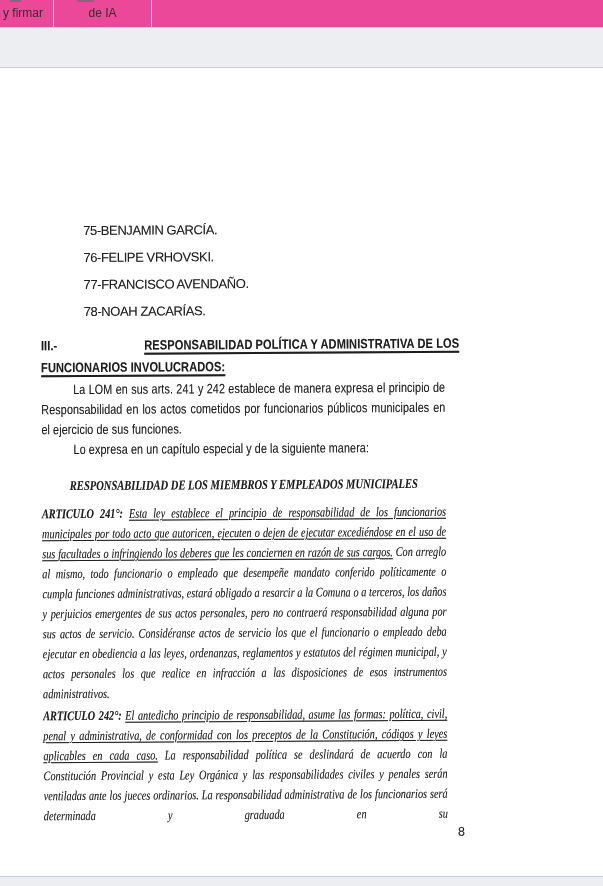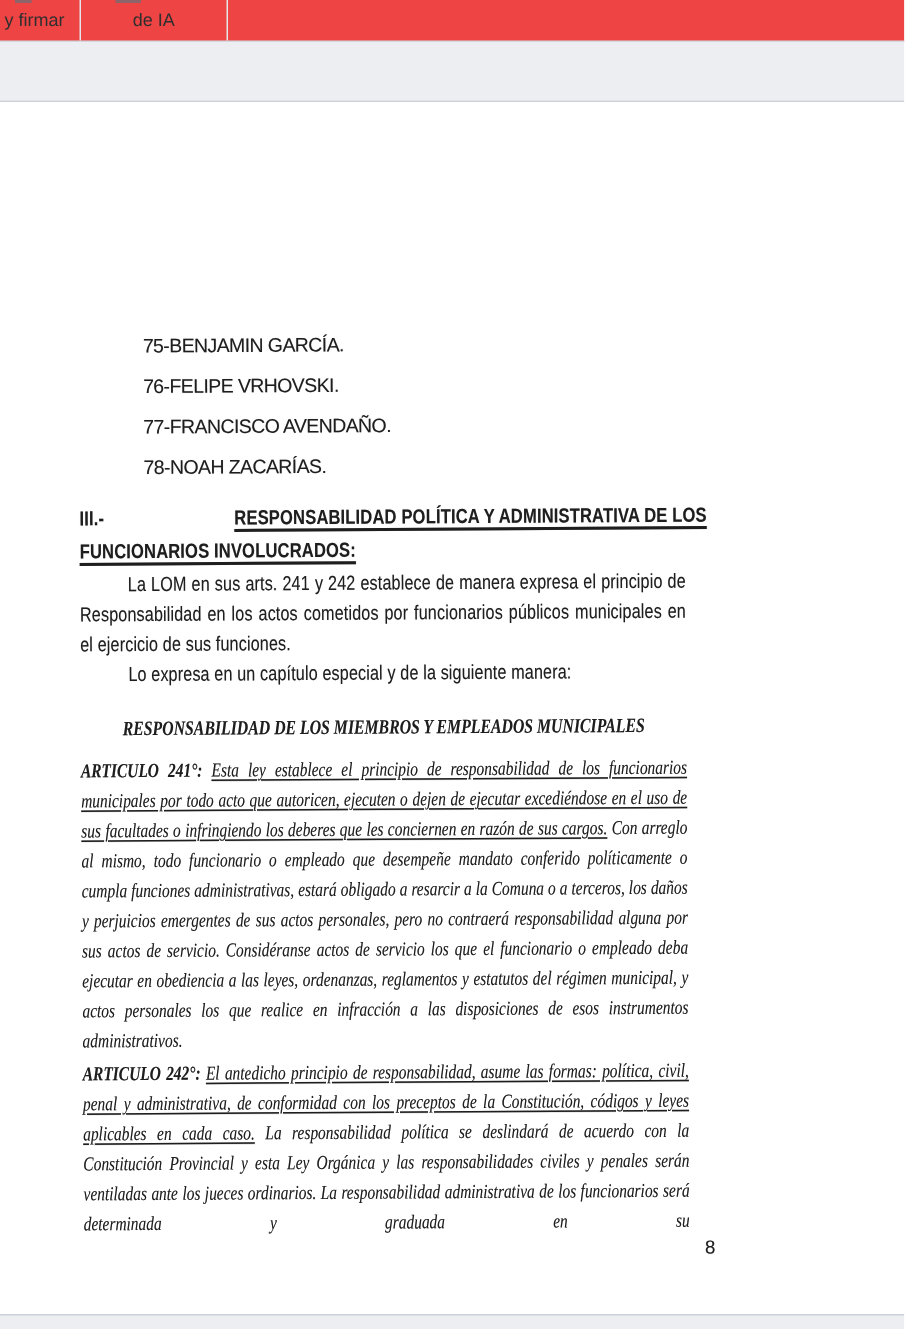--- a/index.html
+++ b/index.html
@@ -4,36 +4,36 @@
 <style>
   :root{
     --band:#edeef2; --page:#ffffff; --text:#1e1e1e;
     --toolbar_border:#d4d7de; --page_edge:#ccd0d9; --toolbar_text:#2f2f2f;
   }
   html,body{margin:0;padding:0;background:#fff;}
   .screen{position:relative;width:603px;height:886px;overflow:hidden;background:var(--page);
           font-family:"Liberation Sans",sans-serif;color:var(--text);}
 
   
-  .toolbar{position:absolute;top:0;left:0;right:0;height:27px;background:#ef4444;
+  .toolbar{position:absolute;top:0;left:0;right:0;height:27px;background:#ec4899;
            border-bottom:1px solid var(--toolbar_border);}
   .tb-btn{position:absolute;top:0;height:27px;}
   .tb-btn1{left:0;width:53px;}
   .tb-btn2{left:53px;width:65px;border-left:1px solid #e4e6ea;border-right:1px solid #e4e6ea;padding-left:32px;}
   .tb-label{position:absolute;top:6px;font-size:12px;color:var(--toolbar_text);white-space:nowrap;}
   .tb-label1{left:3px;}
   .tb-btn2 .tb-label{left:0;right:0;text-align:center;}
   .tb-frag{position:absolute;top:0;height:2px;background:#6b6f76;opacity:.75;}
   .tb-frag1{left:10px;width:11px;}
   .tb-frag2{left:77px;width:17px;}
 
   
   .band-top{position:absolute;top:28px;left:0;right:0;height:39px;background:var(--band);}
   .page-edge-top{position:absolute;top:67px;left:0;right:0;height:1px;background:var(--page_edge);}
-  .page{position:absolute;top:68px;left:0;right:0;bottom:10px;background:var(--page);margin-left:12px;}
+  .page{position:absolute;top:68px;left:0;right:0;bottom:10px;background:var(--page);}
   .band-bottom{position:absolute;bottom:0;left:0;right:0;height:9px;background:var(--band);
                border-top:1px solid var(--page_edge);}
 
   
   .scan{position:absolute;left:42px;top:148px;width:418px;
         transform:rotate(-0.35deg);transform-origin:50% 50%;
         color:var(--text);text-shadow:0 0 .5px rgba(25,25,25,.38);}
 
   .name-list{padding-left:43px;font-size:13px;letter-spacing:-0.4px;line-height:27px;}
 

